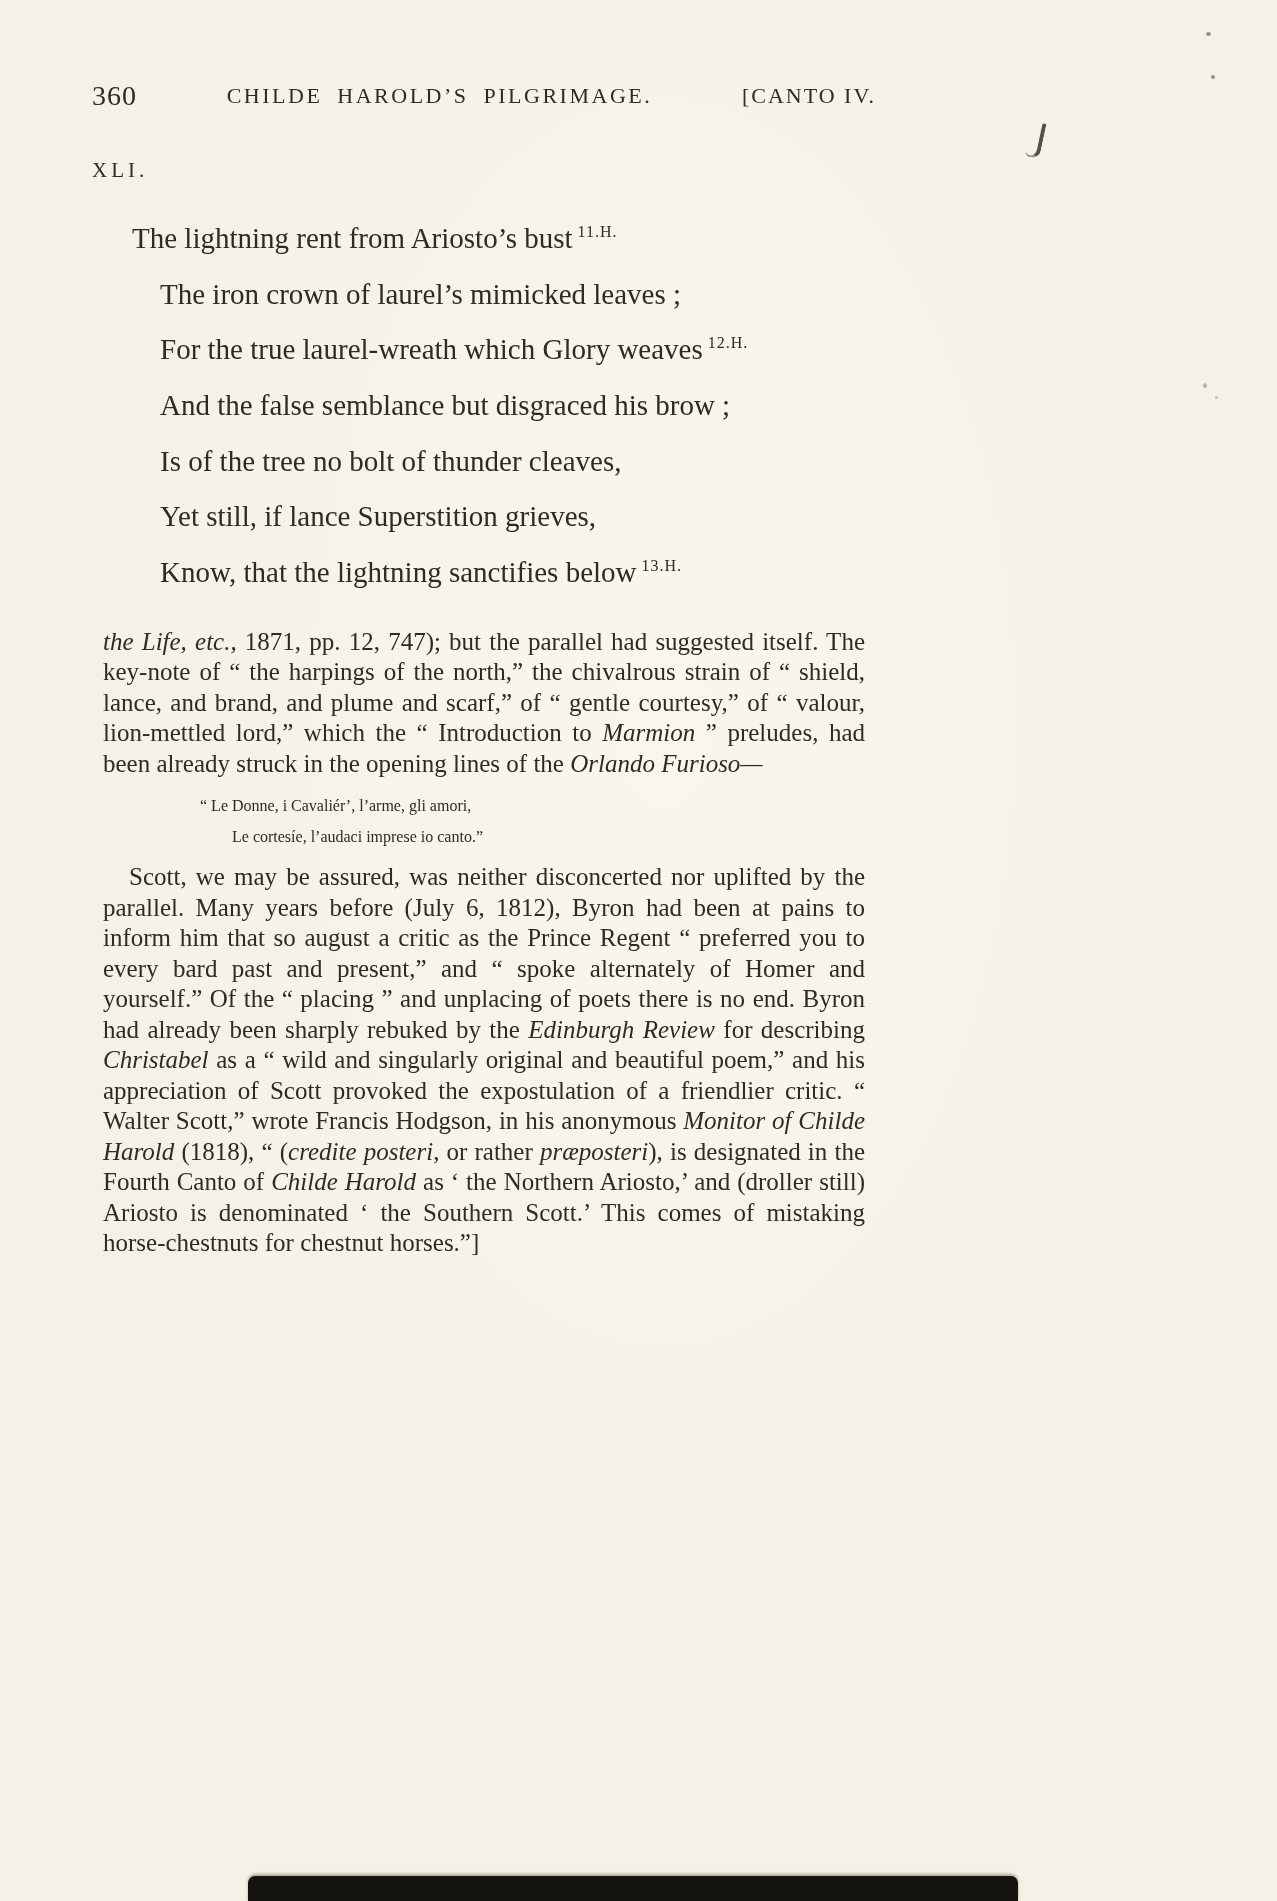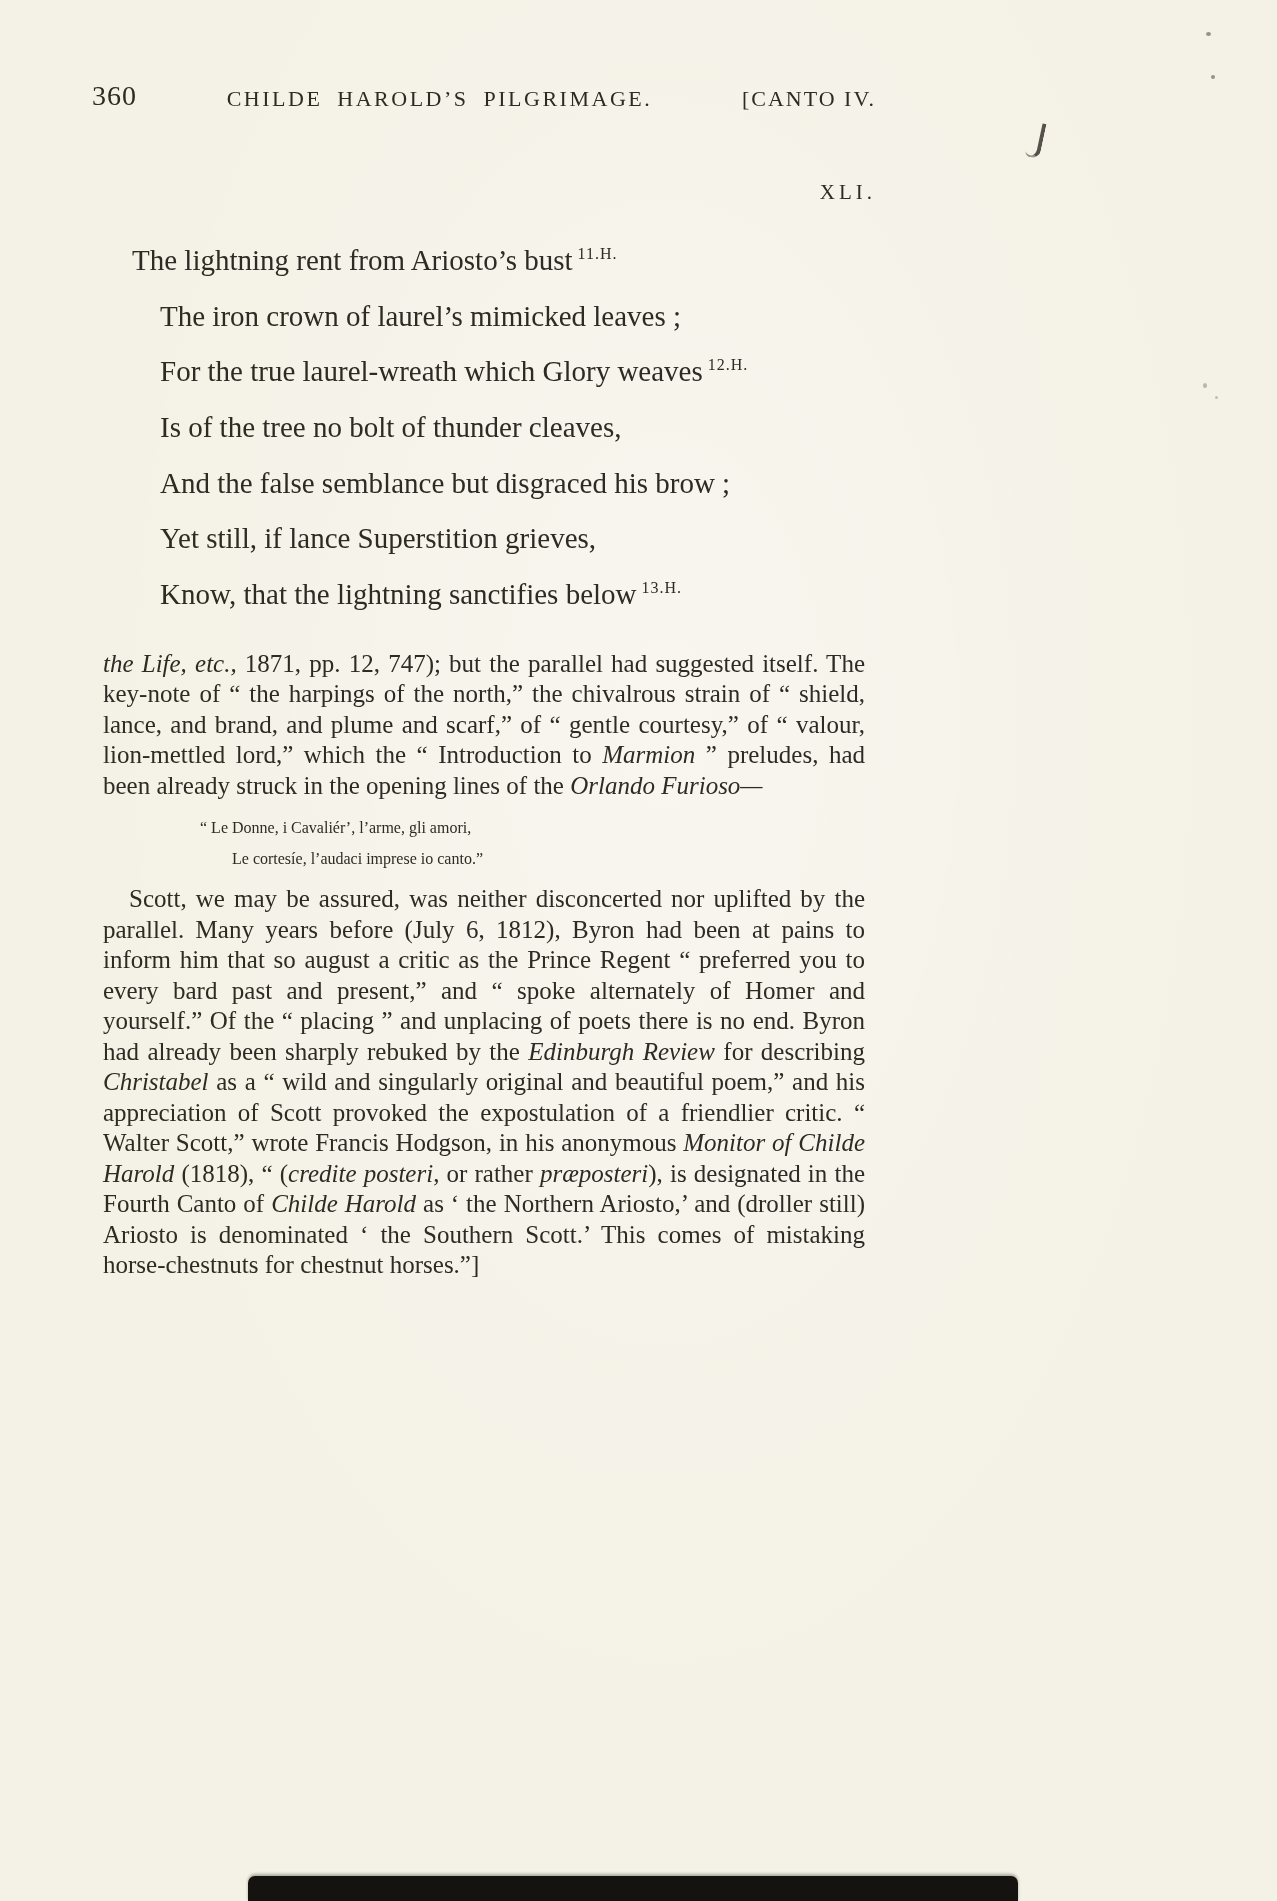--- a/index.html
+++ b/index.html
@@ -11,26 +11,26 @@
     overflow: hidden;
     background:
       radial-gradient(ellipse at 52% 38%, rgba(255,255,255,0.35), rgba(0,0,0,0) 65%),
       var(--paper, #f4f1e6);
     color: var(--ink, #2e2b25);
     font-family: "Liberation Serif", "DejaVu Serif", serif;
   }
 
   .page { position: absolute; left: 92px; top: 80px; width: 784px; }
 
-  .running-head { display: flex; align-items: flex-end; }
+  .running-head { display: flex; align-items: center; }
   .folio { font-size: 28px; letter-spacing: 1px; }
   .running-title { flex: 1; text-align: center; font-size: 22px; letter-spacing: 2.5px; word-spacing: 7px; }
   .canto { font-size: 22px; letter-spacing: 2px; }
 
-  .stanza-number { text-align: right; margin-top: 68px; font-size: 21px; letter-spacing: 4px; }
+  .stanza-number { text-align: left; margin-top: 46px; font-size: 21px; letter-spacing: 4px; }
 
   .stanza { margin-top: 24px; font-size: 29px; }
   .vline { margin: 0; line-height: 49px; white-space: nowrap; }
   .vfirst { padding-left: 40px; }
   .vmid   { padding-left: 68px; }
   .vlast  { padding-left: 36px; }
   .ref { font-size: 16px; letter-spacing: 1px; margin-left: 5px; }
 
   .note { margin-top: 30px; font-size: 25px; }
   .note-para { margin: 11px; line-height: 30.5px; text-align: justify; }
@@ -71,22 +71,22 @@
     <span class="running-title">CHILDE HAROLD’S PILGRIMAGE.</span>
     <span class="canto">[CANTO IV.</span>
   </header>
 
   <div class="stanza-number">XLI.</div>
 
   <div class="stanza">
     <p class="vline vfirst"><span>The lightning rent from Ariosto’s bust</span><sup class="ref">11.H.</sup></p>
     <p class="vline vmid"><span>The iron crown of laurel’s mimicked leaves ;</span><sup class="ref"></sup></p>
     <p class="vline vmid"><span>For the true laurel-wreath which Glory weaves</span><sup class="ref">12.H.</sup></p>
+    <p class="vline vmid"><span>And the false semblance but disgraced his brow ;</span><sup class="ref"></sup></p>
     <p class="vline vmid"><span>Is of the tree no bolt of thunder cleaves,</span><sup class="ref"></sup></p>
-    <p class="vline vmid"><span>And the false semblance but disgraced his brow ;</span><sup class="ref"></sup></p>
     <p class="vline vmid"><span>Yet still, if lance Superstition grieves,</span><sup class="ref"></sup></p>
     <p class="vline vmid"><span>Know, that the lightning sanctifies below</span><sup class="ref">13.H.</sup></p>
   </div>
 
   <section class="note">
     <p class="note-para p1"><em>the Life, etc.,</em><span> 1871, pp. 12, 747); but the parallel had suggested itself. The key-note of “ the harpings of the north,” the chivalrous strain of “ shield, lance, and brand, and plume and scarf,” of “ gentle courtesy,” of “ valour, lion-mettled lord,” which the “ Introduction to </span><em>Marmion</em><span> ” preludes, had been already struck in the opening lines of the </span><em>Orlando Furioso—</em></p>
     <div class="note-quote">
       <div class="q1">“ Le Donne, i Cavaliér’, l’arme, gli amori,</div>
       <div class="q2">Le cortesíe, l’audaci imprese io canto.”</div>
     </div>

